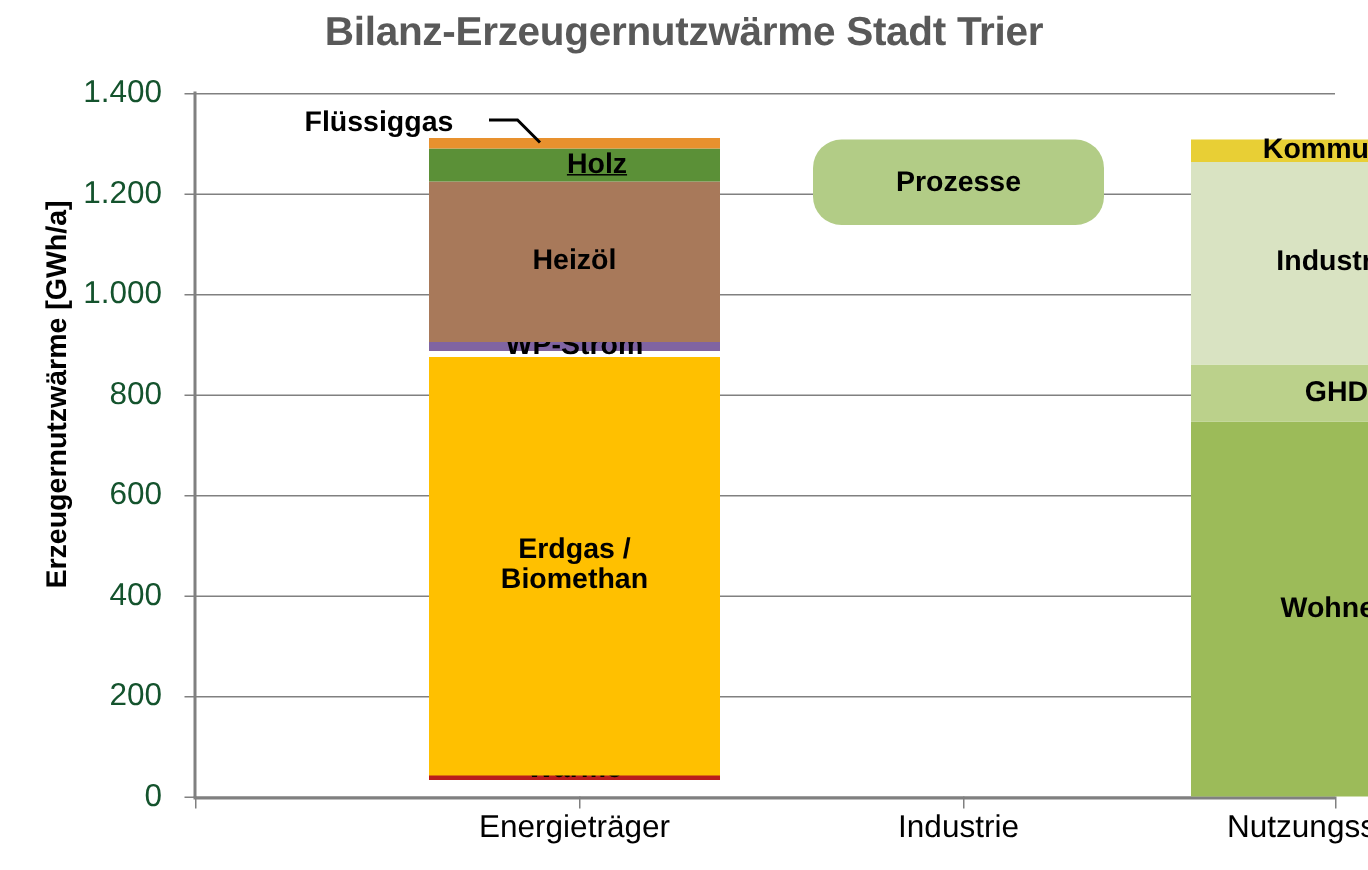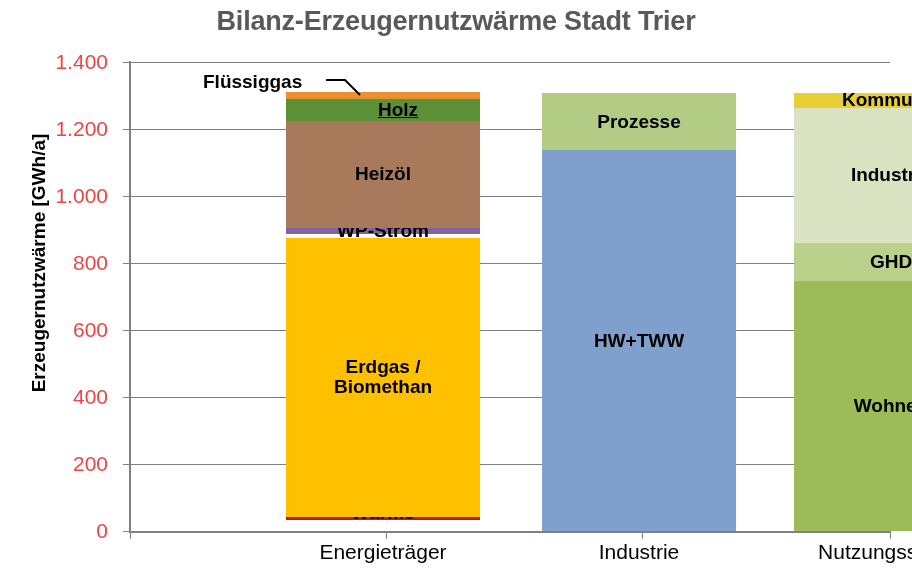--- a/index.html
+++ b/index.html
@@ -45,21 +45,21 @@
   }
   .gridline{
     position:absolute;left:0;width:760px;height:1px;background:#808080;
   }
   .tick-left{
     position:absolute;left:-7px;width:7px;height:1px;background:#808080;
   }
   .ylabels{position:absolute;left:0;top:62px;width:122px;height:469px;}
   .ylabels span{
     position:absolute;right:14px;
-    font-size:21px;color:#ef4444;
+    font-size:21px;color:#14532d;
     transform:translateY(-50%);
     white-space:nowrap;
   }
 
   
   .xaxis-line{
     position:absolute;left:129px;top:531px;width:761px;height:2px;background:#808080;
   }
   .xtick{
     position:absolute;top:531px;width:1px;height:8px;background:#808080;
@@ -154,24 +154,21 @@
           </div>
           <div class="seg" style="top: 58.625px; height: 107.2px; background: rgb(168, 121, 90);">
             <span class="seg-label">Heizöl</span>
           </div>
           <div class="seg" style="top: 36.515px; height: 22.11px; background: rgb(91, 144, 55); overflow: visible;">
             <span class="seg-label" style="position: absolute; left: 15px; width: 100%; top: 50%; transform: translateY(-50%); text-decoration: underline;">Holz</span>
           </div>
           <div class="seg" style="top: 30.485px; height: 6.03px; background: rgb(232, 145, 46);"></div>
         </div>
         <div class="bar" style="left: 412px; width: 194px; height: 469px;">
-          <div class="seg" style="top: 88.105px; height: 380.895px; background: rgb(127, 159, 205);">
-            <span class="seg-label">HW+TWW</span>
-          </div>
-          <div class="seg" style="top: 31.155px; height: 56.95px; background: rgb(178, 204, 134);">
+          <div class="seg" style="top: 31.155px; height: 56.95px; background: rgb(178, 204, 134); border-radius: 19px;">
             <span class="seg-label">Prozesse</span>
           </div>
         </div>
         <div class="bar" style="left: 664px; width: 194px; height: 469px;">
           <div class="seg" style="top: 219.09px; height: 249.91px; background: rgb(156, 187, 89);">
             <span class="seg-label">Wohnen</span>
           </div>
           <div class="seg" style="top: 180.9px; height: 38.19px; background: rgb(187, 209, 139);">
             <span class="seg-label">GHD</span>
           </div>

